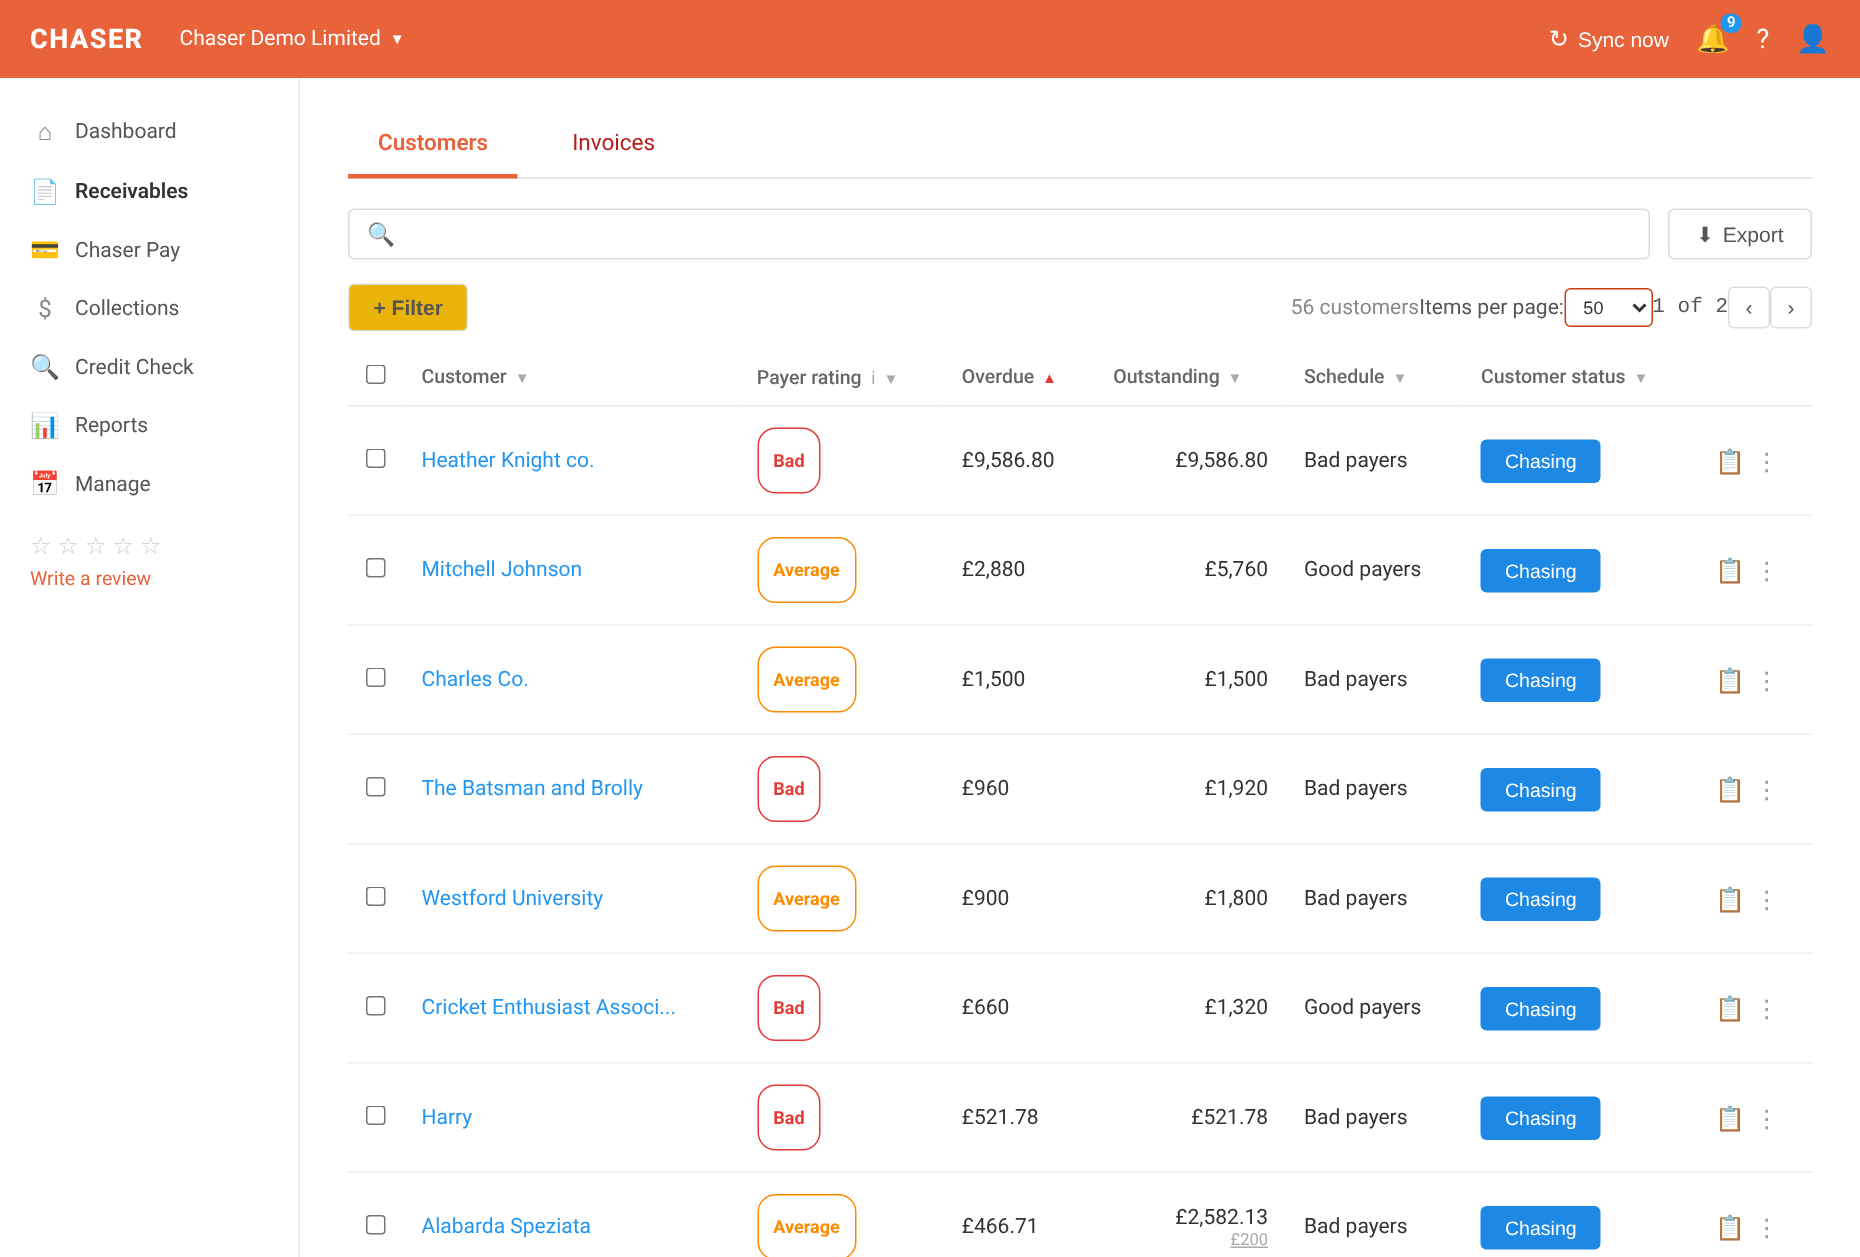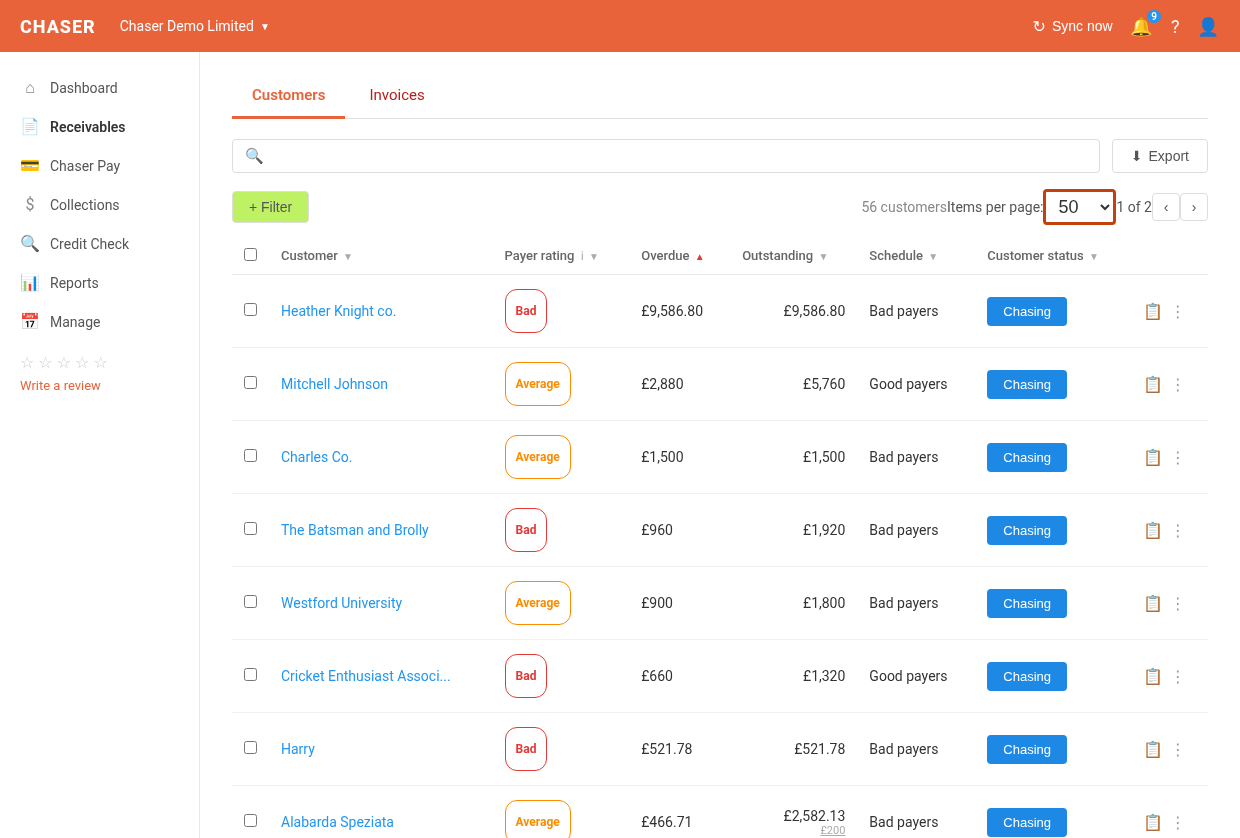--- a/index.html
+++ b/index.html
@@ -114,21 +114,21 @@
       padding: 24px 32px;
       background: white;
       min-height: calc(100vh - 52px);
     }
 
     
     .tabs {
       display: flex;
       border-bottom: 1px solid #e0e0e0;
       margin-bottom: 20px;
-      gap: 4px;
+      gap: 16px;
     }
     .tab {
       padding: 10px 20px 12px;
       cursor: pointer;
       font-size: 15px;
       color: #b91c1c;
       border-bottom: 3px solid transparent;
       margin-bottom: -1px;
     }
     .tab.active {
@@ -184,43 +184,44 @@
       justify-content: space-between;
       margin-bottom: 12px;
     }
     .filter-btn {
       display: flex;
       align-items: center;
       gap: 6px;
       padding: 7px 16px;
       border: 1px solid #ddd;
       border-radius: 4px;
-      background: #bef264;
+      background: #eab308;
       cursor: pointer;
       font-size: 14px;
       color: #555;
+      font-weight: bold;
     }
     .pagination-area {
       display: flex;
       align-items: center;
       font-size: 14px;
       color: #555;
     }
     .customers-count { color: #888; }
     .items-per-page-label { color: #555; }
     .per-page-select {
-      border: 3px solid #c2410c;
+      border: 1px solid #c2410c;
       border-radius: 4px;
       padding: 4px 8px;
-      font-size: 18px;
+      font-size: 12px;
       cursor: pointer;
       background: white;
       color: #333;
     }
-    .page-info { color: #555; }
+    .page-info { color: #555; font-family: Liberation Mono, monospace; }
     .page-btn {
       width: 28px;
       height: 28px;
       border: 1px solid #ddd;
       border-radius: 4px;
       background: white;
       cursor: pointer;
       display: flex;
       align-items: center;
       justify-content: center;

